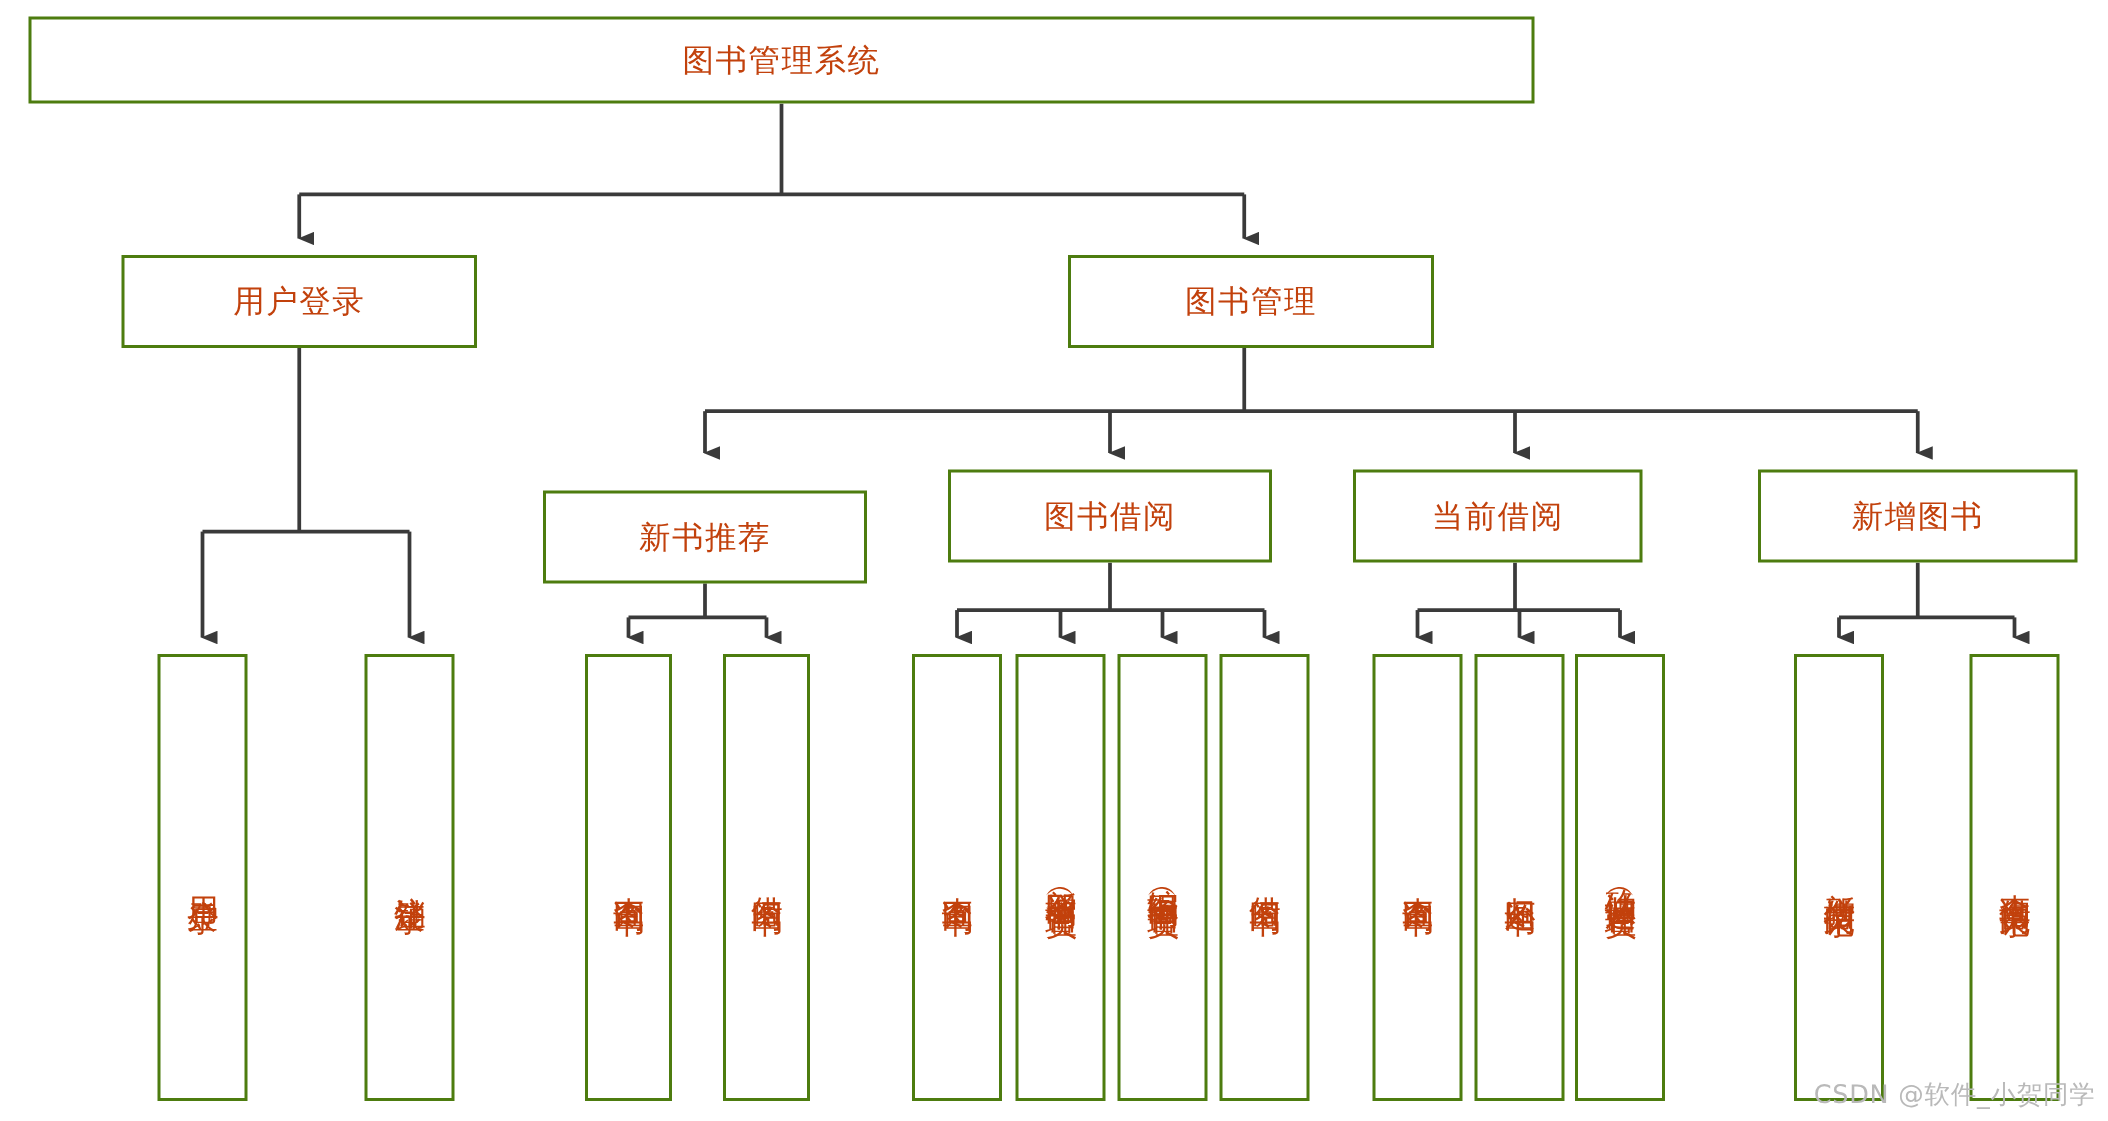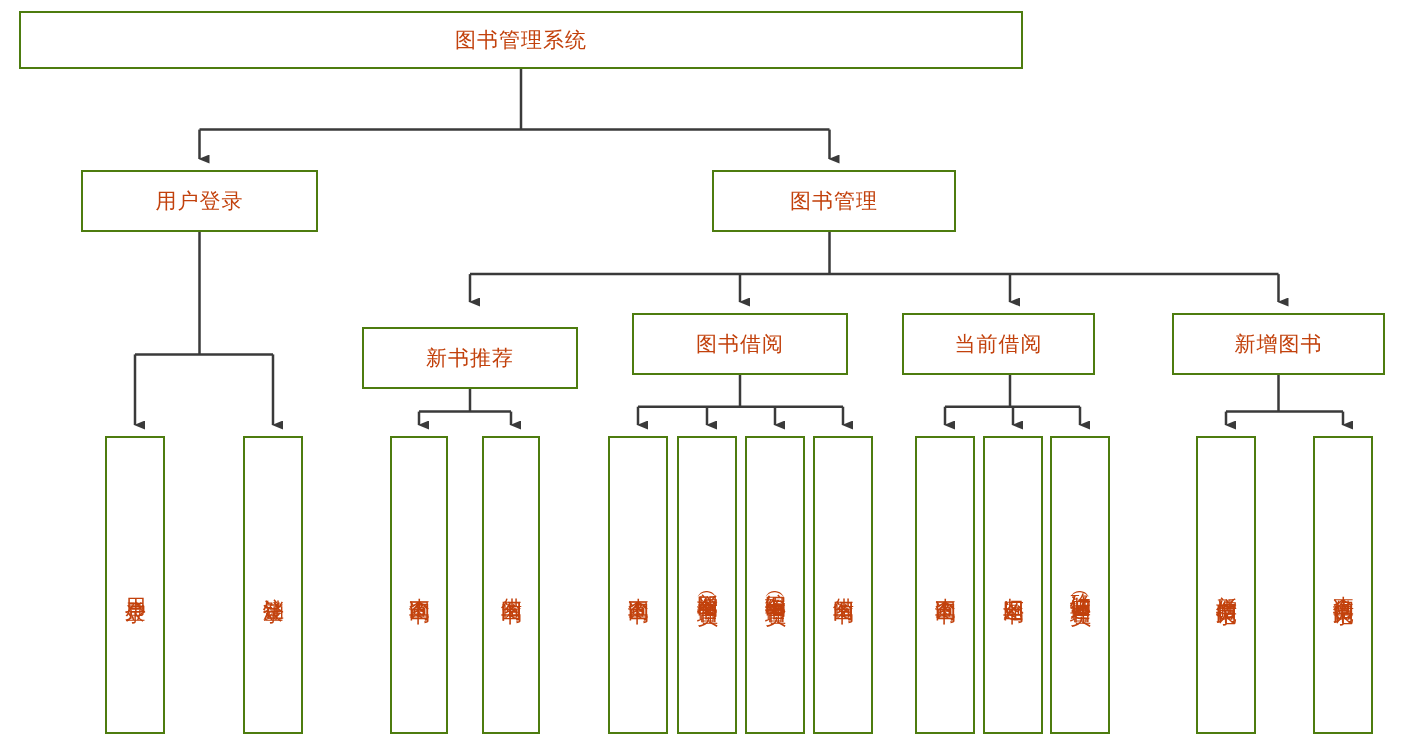--- a/index.html
+++ b/index.html
@@ -171,13 +171,14 @@
         <span class="vtext">确认归还（管理员）</span>
       </div>
       <div class="node vert" style="left: 1196px; top: 436px; width: 60px; height: 298px;">
         <span class="vtext">新增借阅记录</span>
       </div>
       <div class="node vert" style="left: 1313px; top: 436px; width: 60px; height: 298px;">
         <span class="vtext">查询借阅记录</span>
       </div>
     </div>
 
+  <div id="watermark">CSDN @软件_小贺同学</div>
 </div>
 
 </body></html>

